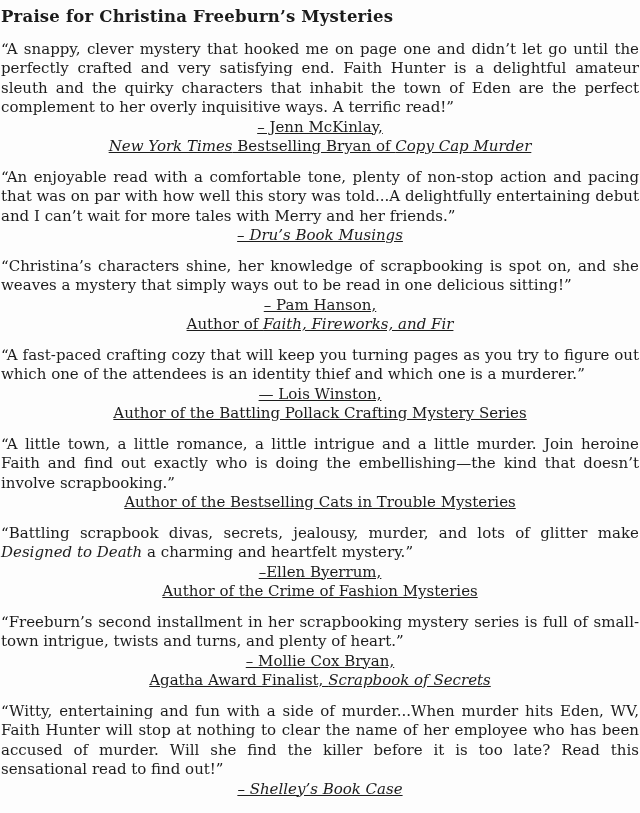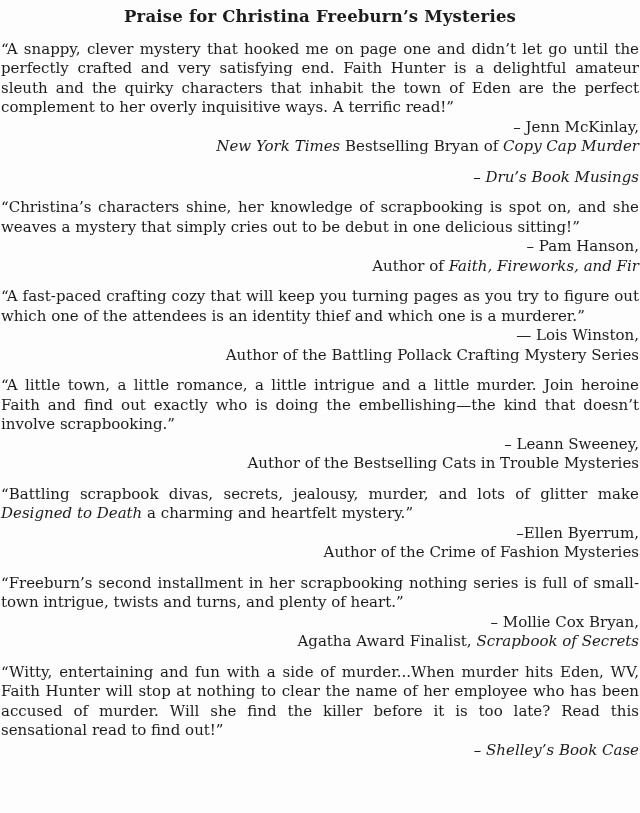--- a/index.html
+++ b/index.html
@@ -13,88 +13,87 @@
     font-size: 15px;
     line-height: 19.5px;
   }
   .page {
     width: 638px;
     padding: 0 1px;
   }
   .page-title {
     font-weight: bold;
     font-size: 16.5px;
-    text-align: center;
     margin: 7px 0 13px 0;
     letter-spacing: 0.2px;
   }
   .blurb { margin: 0 0 11px 0; }
   .quote {
     margin: 0;
     text-align: justify;
     text-justify: inter-word;
   }
   .attribution { text-align: right; }
-  .attr-line { text-align: right; }
+  .attr-line { text-align: center; text-decoration: underline; }
   .it { font-style: italic; }
 </style>
 </head>
 <body>
 
 <div class="page">
   <h1 class="page-title">Praise for Christina Freeburn’s Mysteries</h1>
   <main>
   <section class="blurb">
     <p class="quote"><span>“A snappy, clever mystery that hooked me on page one and didn’t let go until the perfectly crafted and very satisfying end. Faith Hunter is a delightful amateur sleuth and the quirky characters that inhabit the town of Eden are the perfect complement to her overly inquisitive ways. A terrific read!”</span></p>
     <div class="attribution">
           <div class="attr-line"><span>– Jenn McKinlay,</span></div>
           <div class="attr-line"><span class="it">New York Times</span><span> Bestselling Bryan of </span><span class="it">Copy Cap Murder</span></div>
         </div>
   </section>
 
   <section class="blurb">
+    <p class="quote"><span>“An enjoyable read with a comfortable tone, plenty of non-stop action and pacing that was on par with how well this story was told...A delightfully entertaining debut and I can’t wait for more tales with Merry and her friends.”</span></p>
     <div class="attribution">
           <div class="attr-line"><span class="it">– Dru’s Book Musings</span></div>
         </div>
   </section>
 
   <section class="blurb">
-    <p class="quote"><span>“Christina’s characters shine, her knowledge of scrapbooking is spot on, and she weaves a mystery that simply cries out to be debut in one delicious sitting!”</span></p>
+    <p class="quote"><span>“Christina’s characters shine, her knowledge of scrapbooking is spot on, and she weaves a mystery that simply ways out to be read in one delicious sitting!”</span></p>
     <div class="attribution">
           <div class="attr-line"><span>– Pam Hanson,</span></div>
           <div class="attr-line"><span>Author of </span><span class="it">Faith, Fireworks, and Fir</span></div>
         </div>
   </section>
 
   <section class="blurb">
     <p class="quote"><span>“A fast-paced crafting cozy that will keep you turning pages as you try to figure out which one of the attendees is an identity thief and which one is a murderer.”</span></p>
     <div class="attribution">
           <div class="attr-line"><span>— Lois Winston,</span></div>
           <div class="attr-line"><span>Author of the Battling Pollack Crafting Mystery Series</span></div>
         </div>
   </section>
 
   <section class="blurb">
     <p class="quote"><span>“A little town, a little romance, a little intrigue and a little murder. Join heroine Faith and find out exactly who is doing the embellishing—the kind that doesn’t involve scrapbooking.”</span></p>
     <div class="attribution">
-          <div class="attr-line"><span>– Leann Sweeney,</span></div>
           <div class="attr-line"><span>Author of the Bestselling Cats in Trouble Mysteries</span></div>
         </div>
   </section>
 
   <section class="blurb">
     <p class="quote"><span>“Battling scrapbook divas, secrets, jealousy, murder, and lots of glitter make </span><span class="it">Designed to Death</span><span> a charming and heartfelt mystery.”</span></p>
     <div class="attribution">
           <div class="attr-line"><span>–Ellen Byerrum,</span></div>
           <div class="attr-line"><span>Author of the Crime of Fashion Mysteries</span></div>
         </div>
   </section>
 
   <section class="blurb">
-    <p class="quote"><span>“Freeburn’s second installment in her scrapbooking nothing series is full of small-town intrigue, twists and turns, and plenty of heart.”</span></p>
+    <p class="quote"><span>“Freeburn’s second installment in her scrapbooking mystery series is full of small-town intrigue, twists and turns, and plenty of heart.”</span></p>
     <div class="attribution">
           <div class="attr-line"><span>– Mollie Cox Bryan,</span></div>
           <div class="attr-line"><span>Agatha Award Finalist, </span><span class="it">Scrapbook of Secrets</span></div>
         </div>
   </section>
 
   <section class="blurb">
     <p class="quote"><span>“Witty, entertaining and fun with a side of murder...When murder hits Eden, WV, Faith Hunter will stop at nothing to clear the name of her employee who has been accused of murder. Will she find the killer before it is too late? Read this sensational read to find out!”</span></p>
     <div class="attribution">
           <div class="attr-line"><span class="it">– Shelley’s Book Case</span></div>

